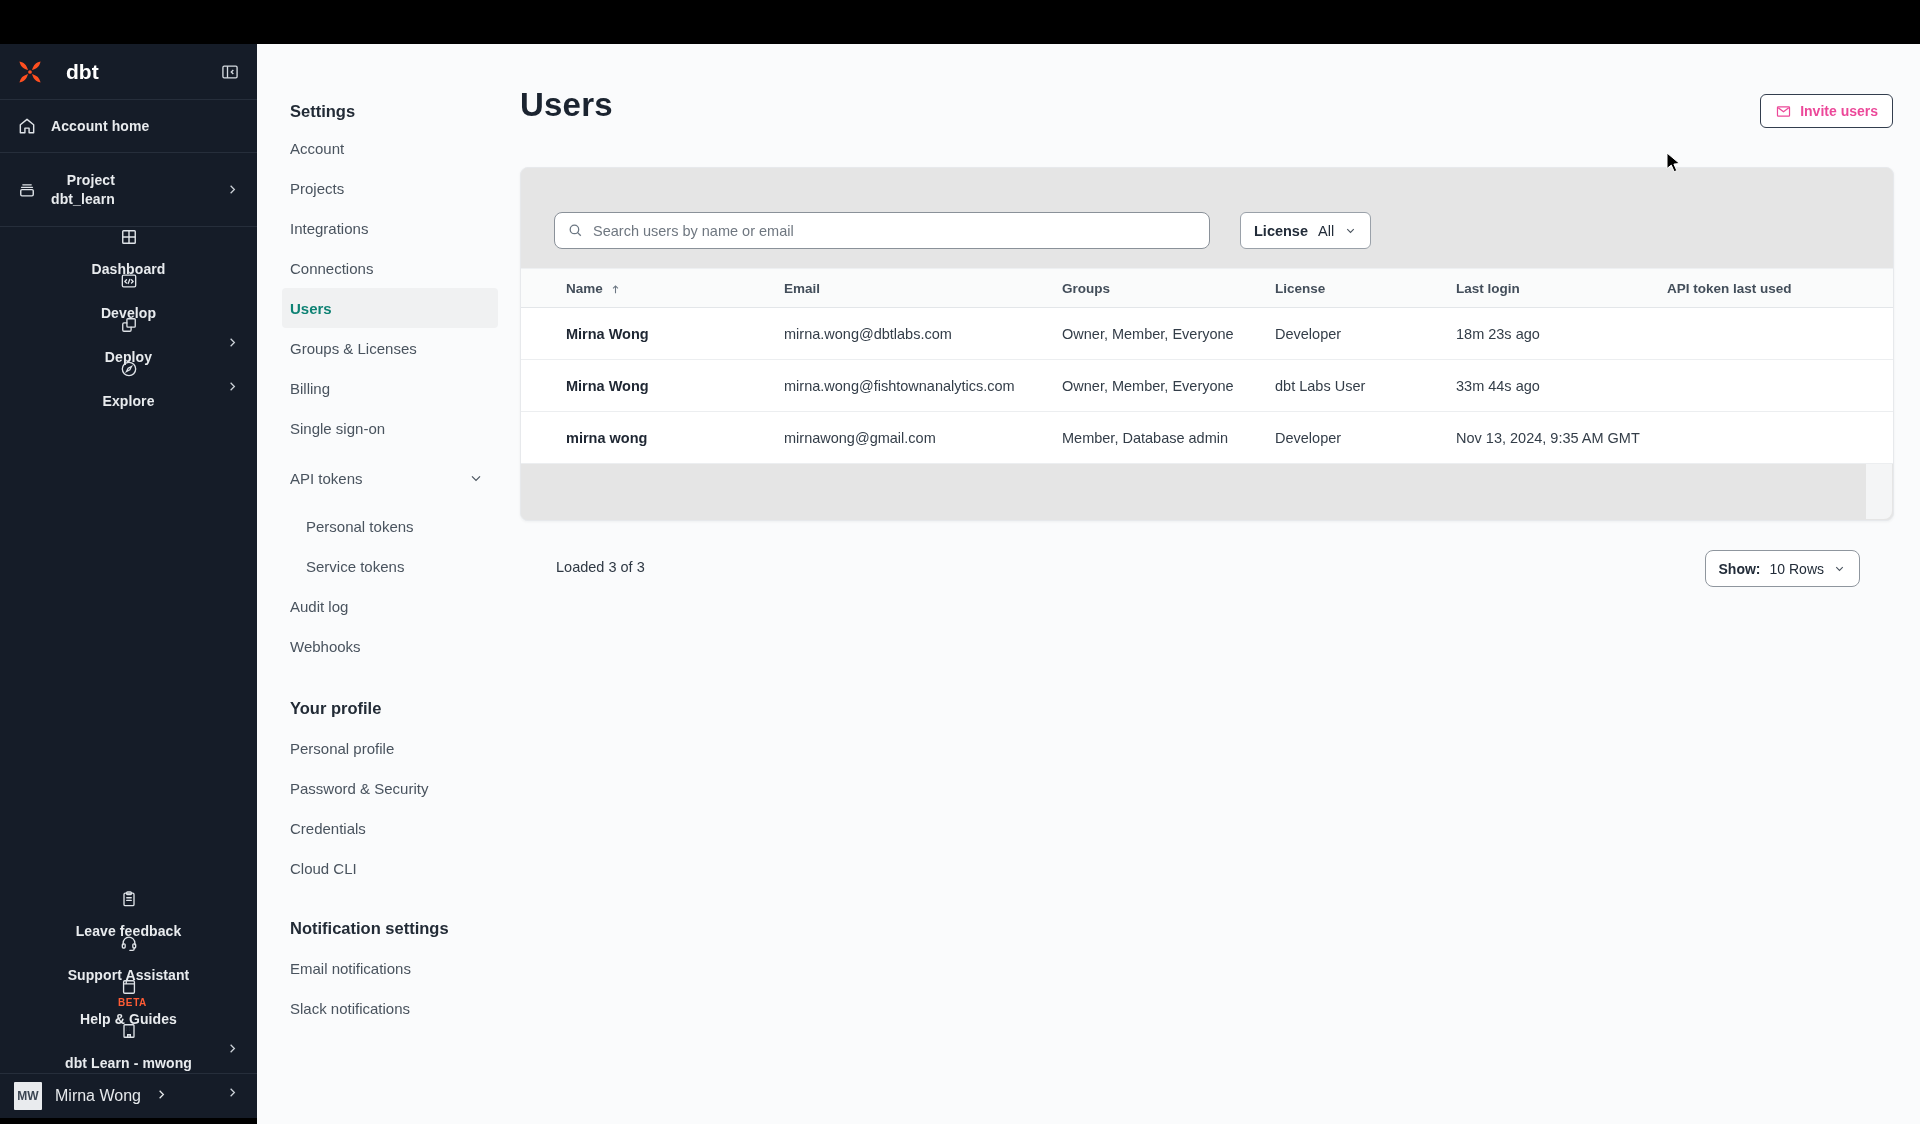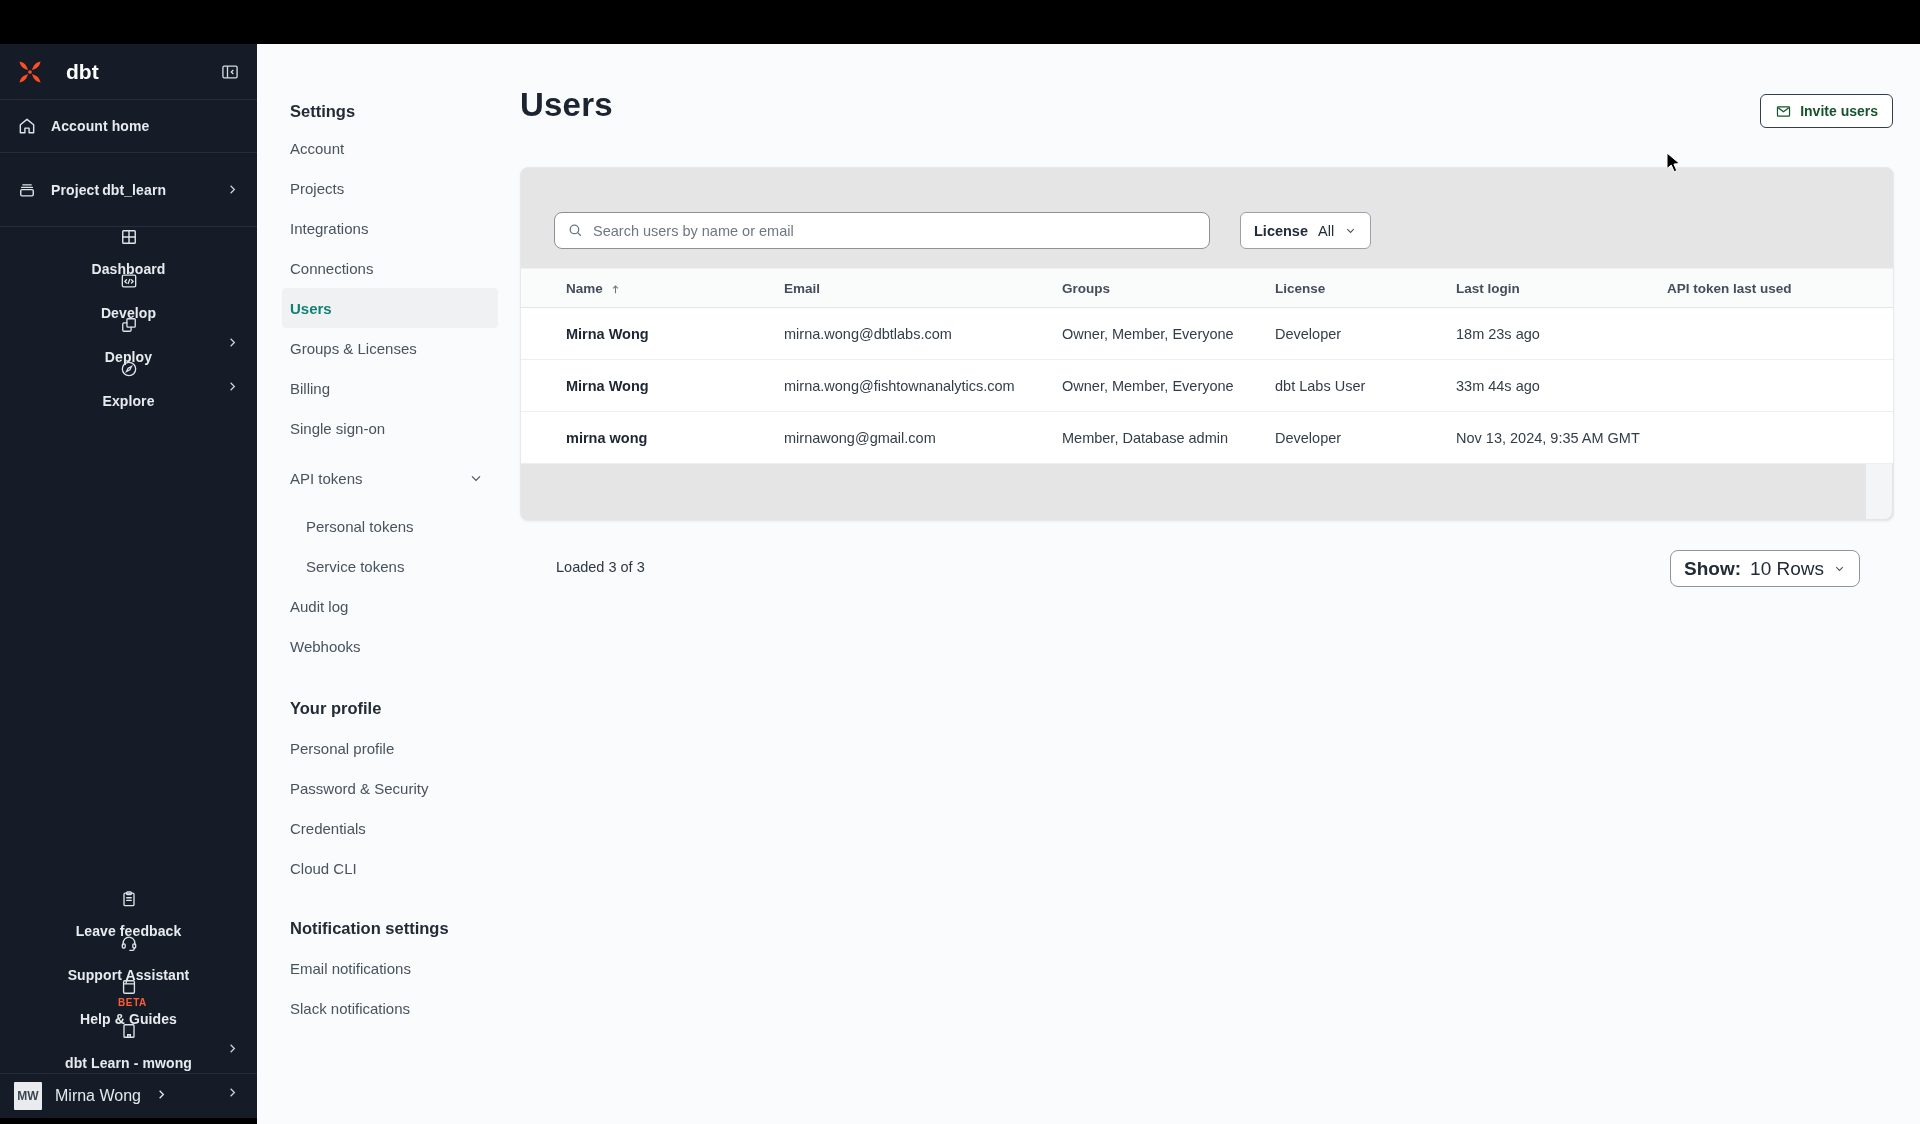--- a/index.html
+++ b/index.html
@@ -17,21 +17,21 @@
   .srow { display:flex; align-items:center; gap:14px; padding:0 17px; }
   .srow .icn { width:20px; height:20px; flex:0 0 20px; color:#dfe3e8; display:flex; align-items:center; justify-content:center; }
   .srow .lbl { font-size:14px; font-weight:700; color:#e8ebee; letter-spacing:.1px; }
   .srow .chev { margin-left:auto; color:#cdd3da; display:flex; }
   .logo-row { height:56px; border-bottom:1px solid #262e3b; }
   .logo-mark { width:26px; height:26px; display:flex; }
   .logo-word { font-size:21px; font-weight:700; color:#fff; margin-left:9px; }
   .collapse-btn { margin-left:auto; color:#d6dbe1; display:flex; cursor:pointer; }
   .it-home { height:53px; border-bottom:1px solid #262e3b; }
   .it-project { height:74px; border-bottom:1px solid #262e3b; }
-  .it-project .twoline { display:flex; flex-direction:row; gap:3px;align-items:flex-end; }
+  .it-project .twoline { display:flex; flex-direction:column; gap:3px;align-items:flex-end; }
   .it-plain { height:44px;flex-direction:column; }
   .sb-bottom { position:absolute; left:0; bottom:6px; width:100%; }
   .sb-bottom .items { padding-bottom:8px; }
   .sb-user { height:45px; border-top:1px solid #262e3b; display:flex; align-items:center; gap:13px; padding:0 14px; }
   .avatar { width:28px; height:28px; border-radius:1px; background:#e9ebee; color:#3c4653;
     font-size:12px; font-weight:700; display:flex; align-items:center; justify-content:center; }
   .beta { color:#ff5c35; font-size:10px; font-weight:700; letter-spacing:.6px; margin-left:8px; }
 
   
   .settings-nav { position:absolute; left:282px; top:94px; width:216px; z-index:1; }
@@ -45,21 +45,21 @@
   .mt10 { margin-top:10px; } .mt8 { margin-top:8px; } .mt22 { margin-top:22px; }
   .sn-heading2 { height:40px; display:flex; align-items:center; padding-left:8px;
     font-size:16.5px; font-weight:700; color:#222b36; }
   .sn-heading2.n { margin-top:20px; }
 
   
   .page-title { position:absolute; left:520px; top:86px; font-size:33px; font-weight:700;
     color:#1b2430; letter-spacing:.2px; }
   .invite-btn { position:absolute; right:27px; top:94px; height:34px; display:flex; align-items:center;
     gap:8px; padding:0 14px; background:#fff; border:1px solid #333e4e; border-radius:6px;
-    font-size:14px; font-weight:600; color:#14532d; cursor:pointer; }
+    font-size:14px; font-weight:600; color:#ec4899; cursor:pointer; }
   .card { position:absolute; left:520px; top:167px; width:1374px; height:354px; background:#e5e5e5;
     border:1px solid #e7e9ec; border-radius:8px; box-shadow:0 1px 3px rgba(20,30,40,.05); }
   .scroll-gutter { position:absolute; right:1px; top:100px; bottom:1px; width:26px;
     background:#f4f5f6; border-bottom-right-radius:8px; }
   .search-box { position:absolute; left:33px; top:44px; width:656px; height:37px;
     border:1px solid #8a9199; border-radius:8px; display:flex; align-items:center; padding:0 12px; gap:9px; background:#fff; }
   .search-box input { border:none; outline:none; flex:1; font-size:14.5px; color:#2e3843;
     font-family:"Liberation Sans", sans-serif; background:transparent; }
   .search-box input::placeholder { color:#6f7780; }
   .license-btn { position:absolute; left:719px; top:44px; height:37px; display:flex; align-items:center;
@@ -71,21 +71,21 @@
   .thead { position:absolute; left:0; top:100px; width:100%; height:40px; background:#fafbfb;
     border-top:1px solid #eef0f2; border-bottom:1px solid #e3e6e9; font-size:13.5px; font-weight:700; color:#434e5a; }
   .th { display:flex; align-items:flex-end; gap:6px; }
   .trow { position:absolute; left:0; width:100%; height:52px; border-bottom:1px solid #eceef0;
     font-size:14.5px; color:#333d48; cursor:pointer; background:#fff; }
   .trow .name { font-weight:700; color:#1f2733; }
   .r0 { top:140px; } .r1 { top:192px; } .r2 { top:244px; }
   .loaded { position:absolute; left:35px; top:391px; font-size:14.5px; color:#2e3843; }
   .show-btn { position:absolute; right:33px; top:382px; height:37px; display:flex; align-items:center;
     gap:9px; padding:0 13px; border:1px solid #8f969e; border-radius:8px; background:#fff;
-    font-size:19px; color:#222c39; cursor:pointer; }
+    font-size:14px; color:#222c39; cursor:pointer; }
   .show-btn .k { font-weight:600; }
   .sort-ic { color:#6b7682; display:flex; }
   .cursor { position:absolute; left:1666px; top:152px; z-index:9; pointer-events:none; }
 </style>
 </head>
 <body>
 
 <div class="stage">
 
   <div class="topbar"></div>

